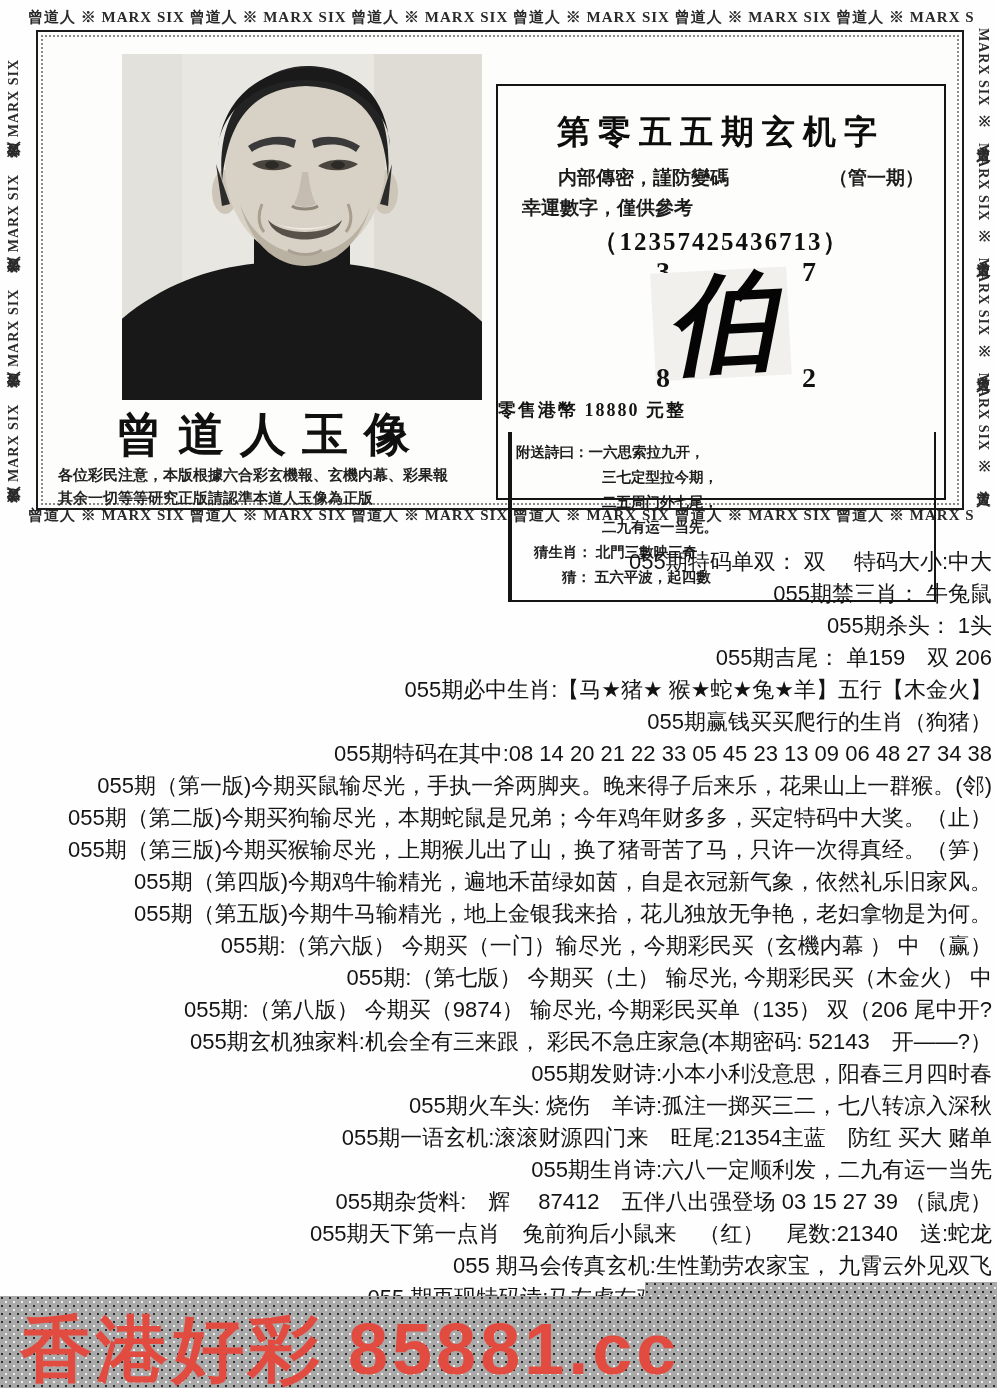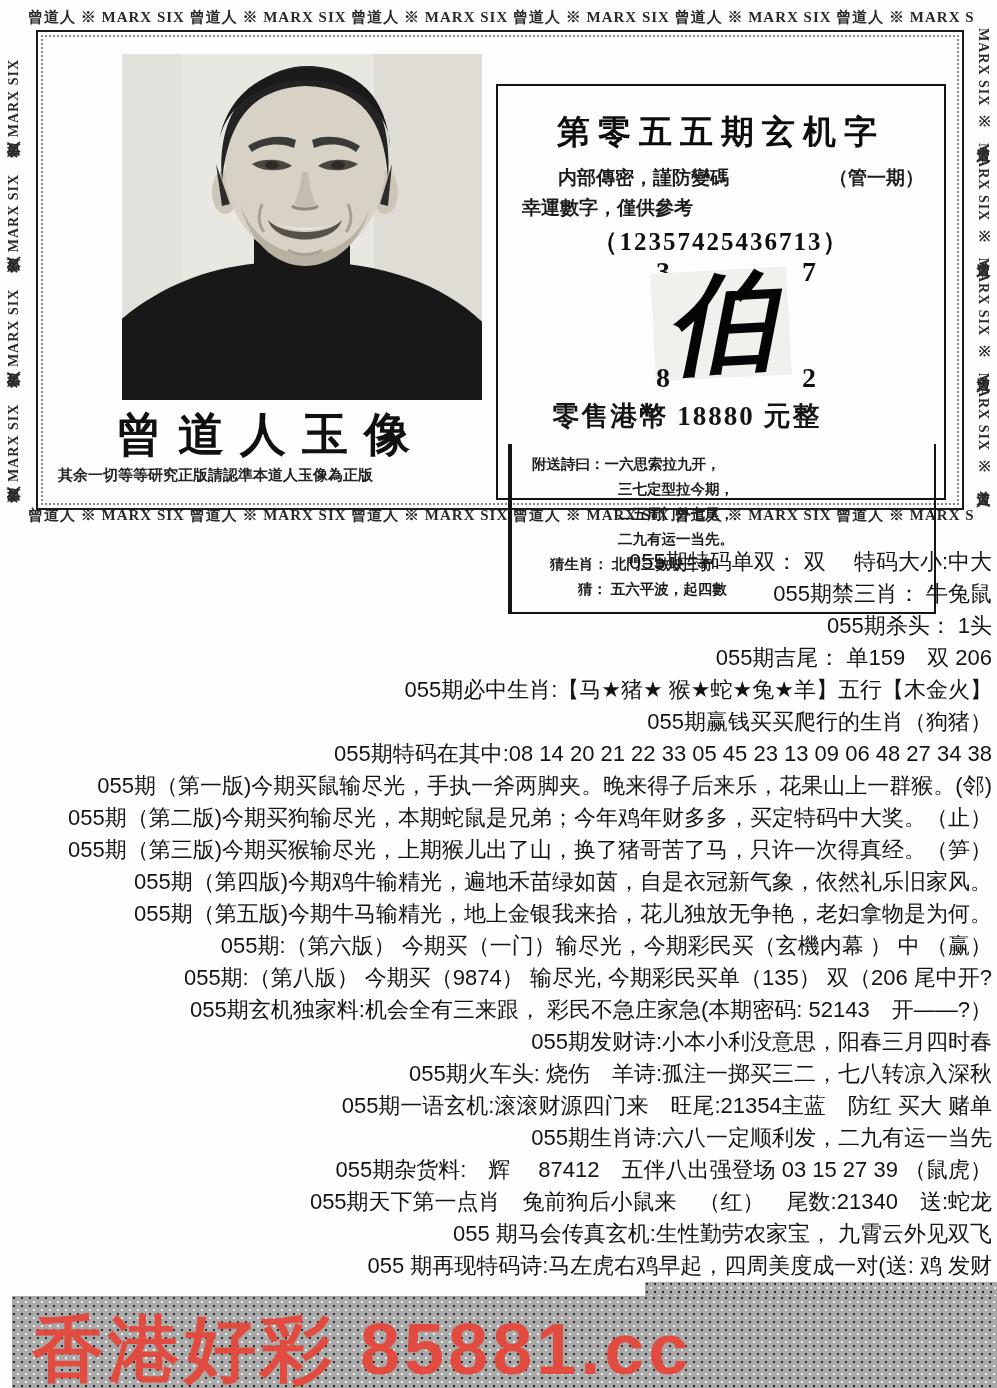--- a/index.html
+++ b/index.html
@@ -46,25 +46,25 @@
   .char-area{position:relative;height:128px;margin-top:2px;}
   .big-char{position:absolute;left:50%;top:50%;transform:translate(-50%,-50%) rotate(-3deg);
          font-family:"Liberation Serif","DejaVu Serif",serif;font-weight:bold;font-style:italic;
          font-size:108px;line-height:1;color:#050505;background:#f1f0ec;padding:0 14px;}
   .corner-num{position:absolute;font-family:"Liberation Serif","DejaVu Serif",serif;
          font-weight:bold;font-size:28px;color:#121212;}
   .corner-num.tl{left:158px;top:-4px;}
   .corner-num.tr{right:128px;top:-4px;}
   .corner-num.bl{left:158px;bottom:-6px;}
   .corner-num.br{right:128px;bottom:-6px;}
-  .price{margin-top:10px;text-align:center;padding-right:68px;
-         font-family:"Liberation Serif","DejaVu Serif",serif;font-weight:bold;
-         font-size:27px;letter-spacing:2px;color:#151515;}
+  .price{margin-top:10px;text-align:left;padding-right:68px;
+         font-family:"Liberation Serif","DejaVu Serif",serif;font-weight:bold;
+         font-size:18px;letter-spacing:2px;color:#151515;}
   .poem-box{margin:10px 8px 16px 10px;border-left:4px solid #141414;border-right:2px solid #141414;
-         border-bottom:2px solid #141414;padding:8px 4px 10px 20px;display:flex;}
+         border-bottom:2px solid #141414;padding:8px 4px 10px 4px;display:flex;}
   .poem-col{font-family:"Liberation Serif","DejaVu Serif",serif;font-weight:bold;
          font-size:14.5px;line-height:25px;color:#1d1d1d;}
   .poem-col.l{width:57%;}
   .poem-col.r{width:43%;}
   .poem-indent-l{padding-left:86px;}
   .poem-indent-r{padding-left:60px;}
   .poem-zodiac{padding-left:18px;}
   .poem-guess{padding-left:46px;}
 
   
@@ -72,21 +72,21 @@
   .bline{height:30px;line-height:28px;margin-bottom:2px;font-size:22px;
          font-weight:500;color:#141414;white-space:nowrap;overflow:hidden;}
 
   
   .banner,.banner-notch{
          background-color:#a9a9a9;
          background-image:
            radial-gradient(circle at 2px 2px,#2b2b2b 1px,rgba(0,0,0,0) 1.4px),
            radial-gradient(circle at 6px 6px,#efefef 1px,rgba(0,0,0,0) 1.4px);
          background-size:8px 8px;}
-  .banner{position:absolute;left:12px;right:0;top:1296px;height:92px;z-index:5;padding-left:22px;}
+  .banner{position:absolute;left:0;right:0;top:1296px;height:92px;z-index:5;padding-left:22px;}
   .banner-notch{position:absolute;left:645px;right:0;top:1282px;height:16px;z-index:5;}
   .banner-text{position:absolute;left:20px;top:6px;font-size:72px;font-weight:bold;
          letter-spacing:4px;font-family:"Liberation Sans","DejaVu Sans",sans-serif;}
 </style>
 </head>
 <body>
 
 <div class="page">
 
   <div class="strip top">曾道人 ※ MARX SIX 曾道人 ※ MARX SIX 曾道人 ※ MARX SIX 曾道人 ※ MARX SIX 曾道人 ※ MARX SIX 曾道人 ※ MARX SIX 曾道人 ※ MARX SIX</div>
@@ -135,20 +135,21 @@
 
         <path d="M140,150 C136,160 136,170 142,178" stroke="#a99f8f" stroke-width="3" fill="none"></path>
         <path d="M226,150 C230,160 230,170 224,178" stroke="#a99f8f" stroke-width="3" fill="none"></path>
 
         <path d="M166,196 C176,202 190,202 200,196" stroke="#aaa093" stroke-width="3" fill="none"></path>
       </svg>
     </div>
 
     <div class="caption">曾道人玉像</div>
     <div class="notes">
+      <div>各位彩民注意，本版根據六合彩玄機報、玄機内幕、彩果報</div>
       <div>其余一切等等研究正版請認準本道人玉像為正版</div>
     </div>
 
     <div class="panel">
       <div class="panel-title">第零五五期玄机字</div>
       <div class="panel-row">
         <span>内部傳密，謹防變碼</span>
         <span>（管一期）</span>
       </div>
       <div class="panel-line2">幸運數字，僅供參考</div>
@@ -186,20 +187,21 @@
     <div class="bline">055期吉尾： 单159　双 206</div>
     <div class="bline">055期必中生肖:【马★猪★ 猴★蛇★兔★羊】五行【木金火】</div>
     <div class="bline">055期赢钱买买爬行的生肖（狗猪）</div>
     <div class="bline">055期特码在其中:08 14 20 21 22 33 05 45 23 13 09 06 48 27 34 38</div>
     <div class="bline">055期（第一版)今期买鼠输尽光，手执一斧两脚夹。晚来得子后来乐，花果山上一群猴。(邻)</div>
     <div class="bline">055期（第二版)今期买狗输尽光，本期蛇鼠是兄弟；今年鸡年财多多，买定特码中大奖。（止）</div>
     <div class="bline">055期（第三版)今期买猴输尽光，上期猴儿出了山，换了猪哥苦了马，只许一次得真经。（笋）</div>
     <div class="bline">055期（第四版)今期鸡牛输精光，遍地禾苗绿如茵，自是衣冠新气象，依然礼乐旧家风。</div>
     <div class="bline">055期（第五版)今期牛马输精光，地上金银我来拾，花儿独放无争艳，老妇拿物是为何。</div>
     <div class="bline">055期:（第六版） 今期买（一门）输尽光，今期彩民买（玄機内幕 ） 中 （赢）</div>
+    <div class="bline">055期:（第七版） 今期买（土） 输尽光, 今期彩民买（木金火） 中</div>
     <div class="bline">055期:（第八版） 今期买（9874） 输尽光, 今期彩民买单（135） 双（206 尾中开?</div>
     <div class="bline">055期玄机独家料:机会全有三来跟， 彩民不急庄家急(本期密码: 52143　开——?）</div>
     <div class="bline">055期发财诗:小本小利没意思，阳春三月四时春</div>
     <div class="bline">055期火车头: 烧伤　羊诗:孤注一掷买三二，七八转凉入深秋</div>
     <div class="bline">055期一语玄机:滚滚财源四门来　旺尾:21354主蓝　防红 买大 赌单</div>
     <div class="bline">055期生肖诗:六八一定顺利发，二九有运一当先</div>
     <div class="bline">055期杂货料:　辉　 87412　五伴八出强登场 03 15 27 39 （鼠虎）</div>
     <div class="bline">055期天下第一点肖　兔前狗后小鼠来　（红）　尾数:21340　送:蛇龙</div>
     <div class="bline">055 期马会传真玄机:生性勤劳农家宝， 九霄云外见双飞</div>
     <div class="bline">055 期再现特码诗:马左虎右鸡早起，四周美度成一对(送: 鸡 发财</div>

